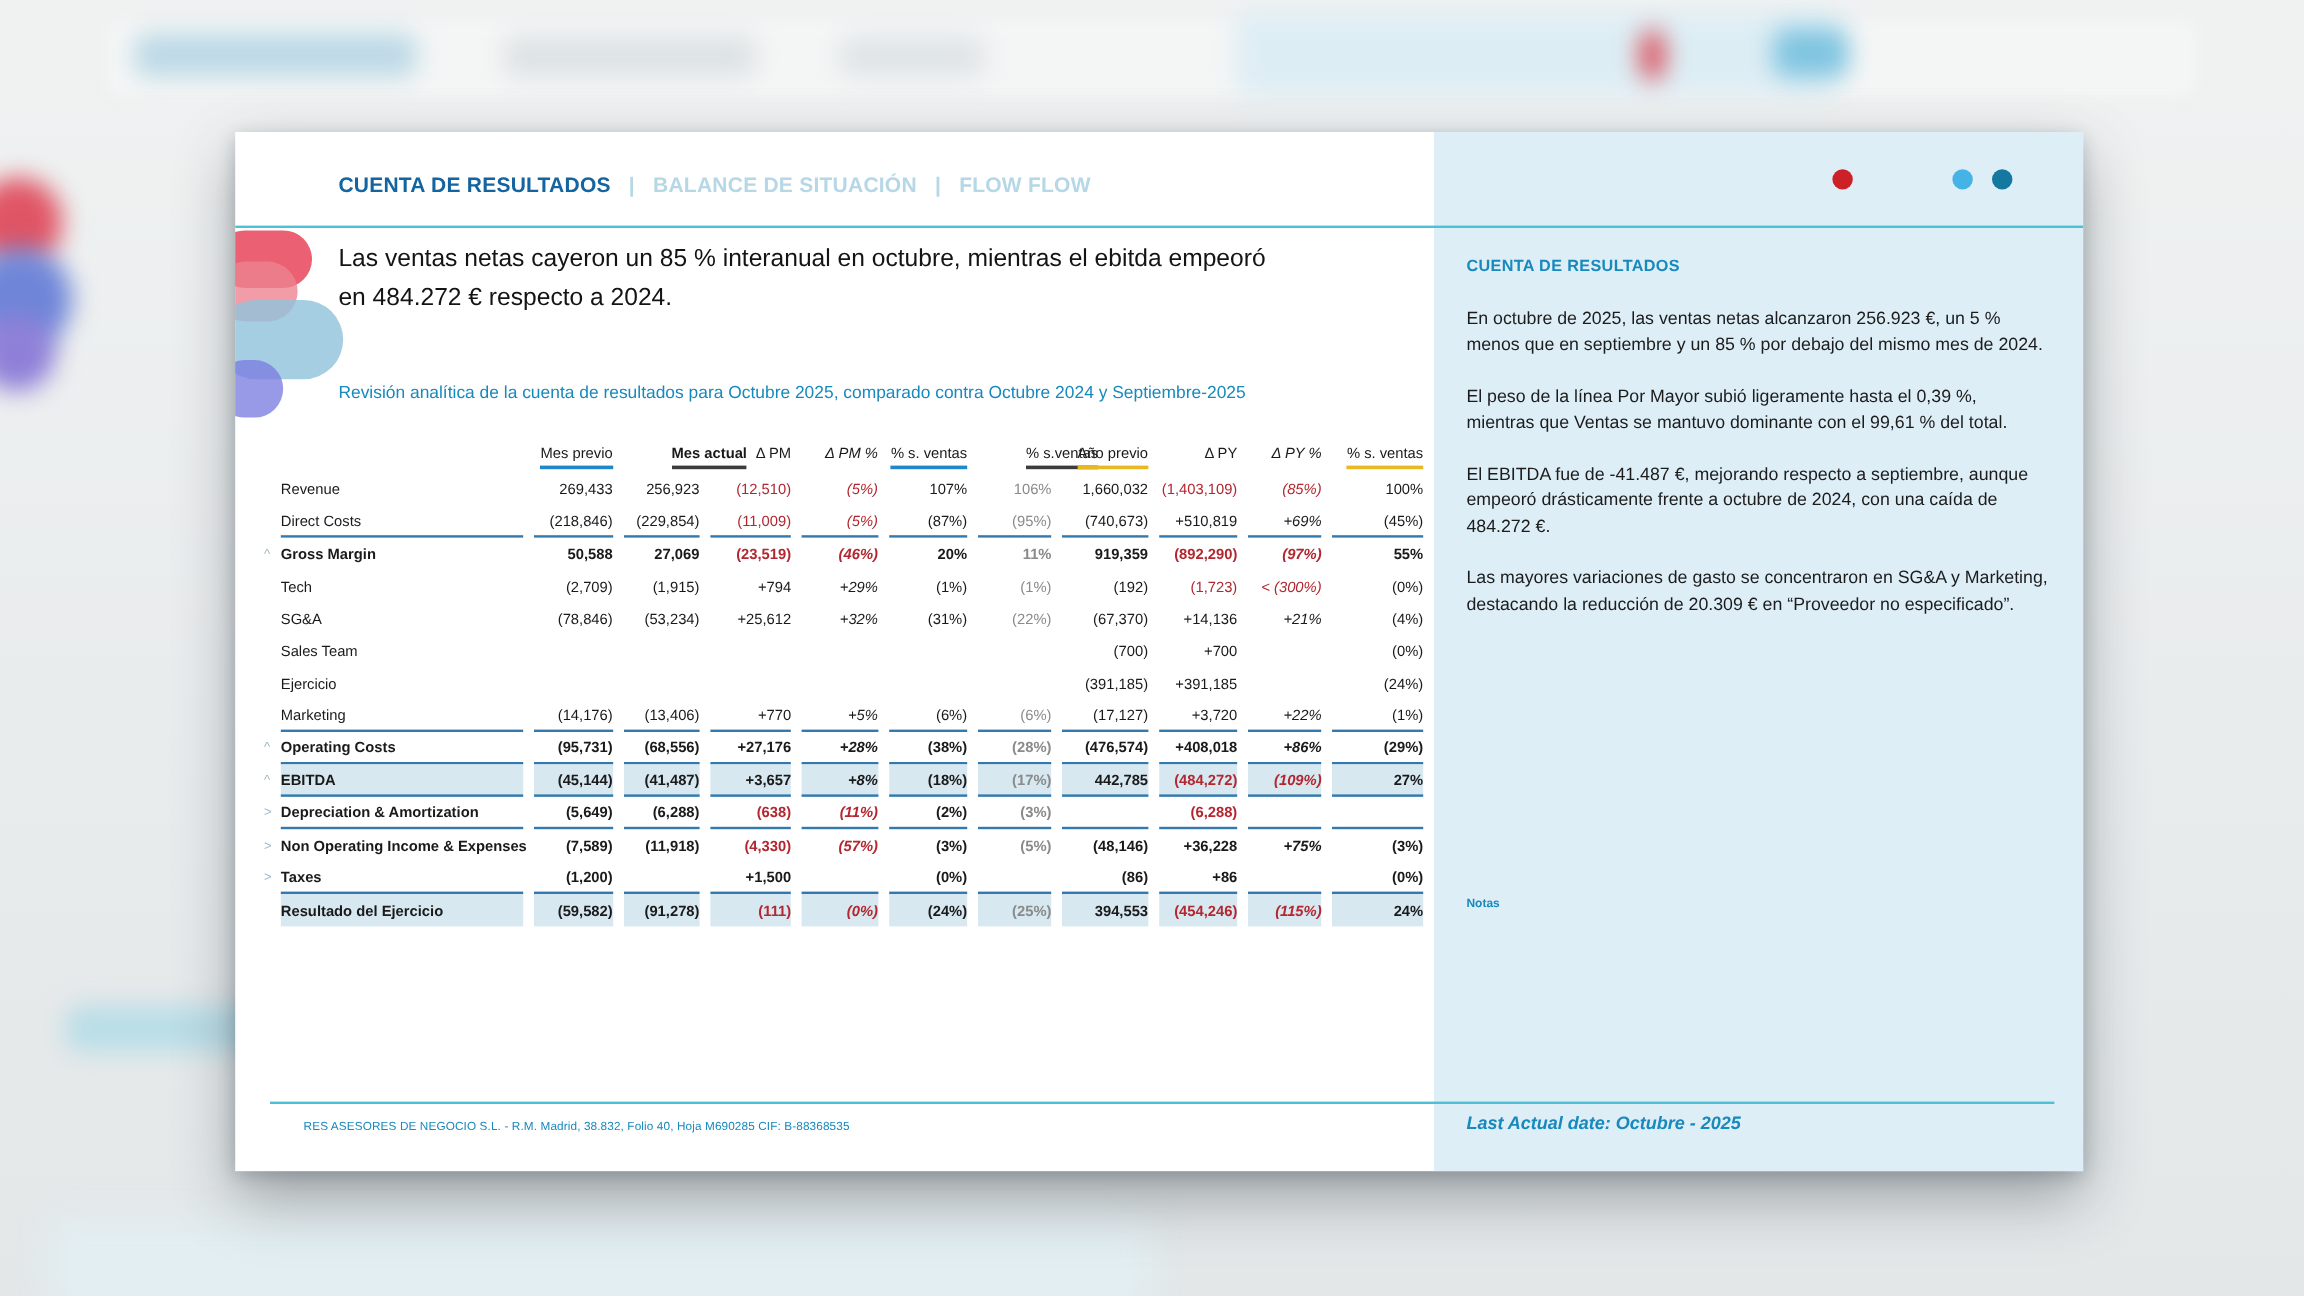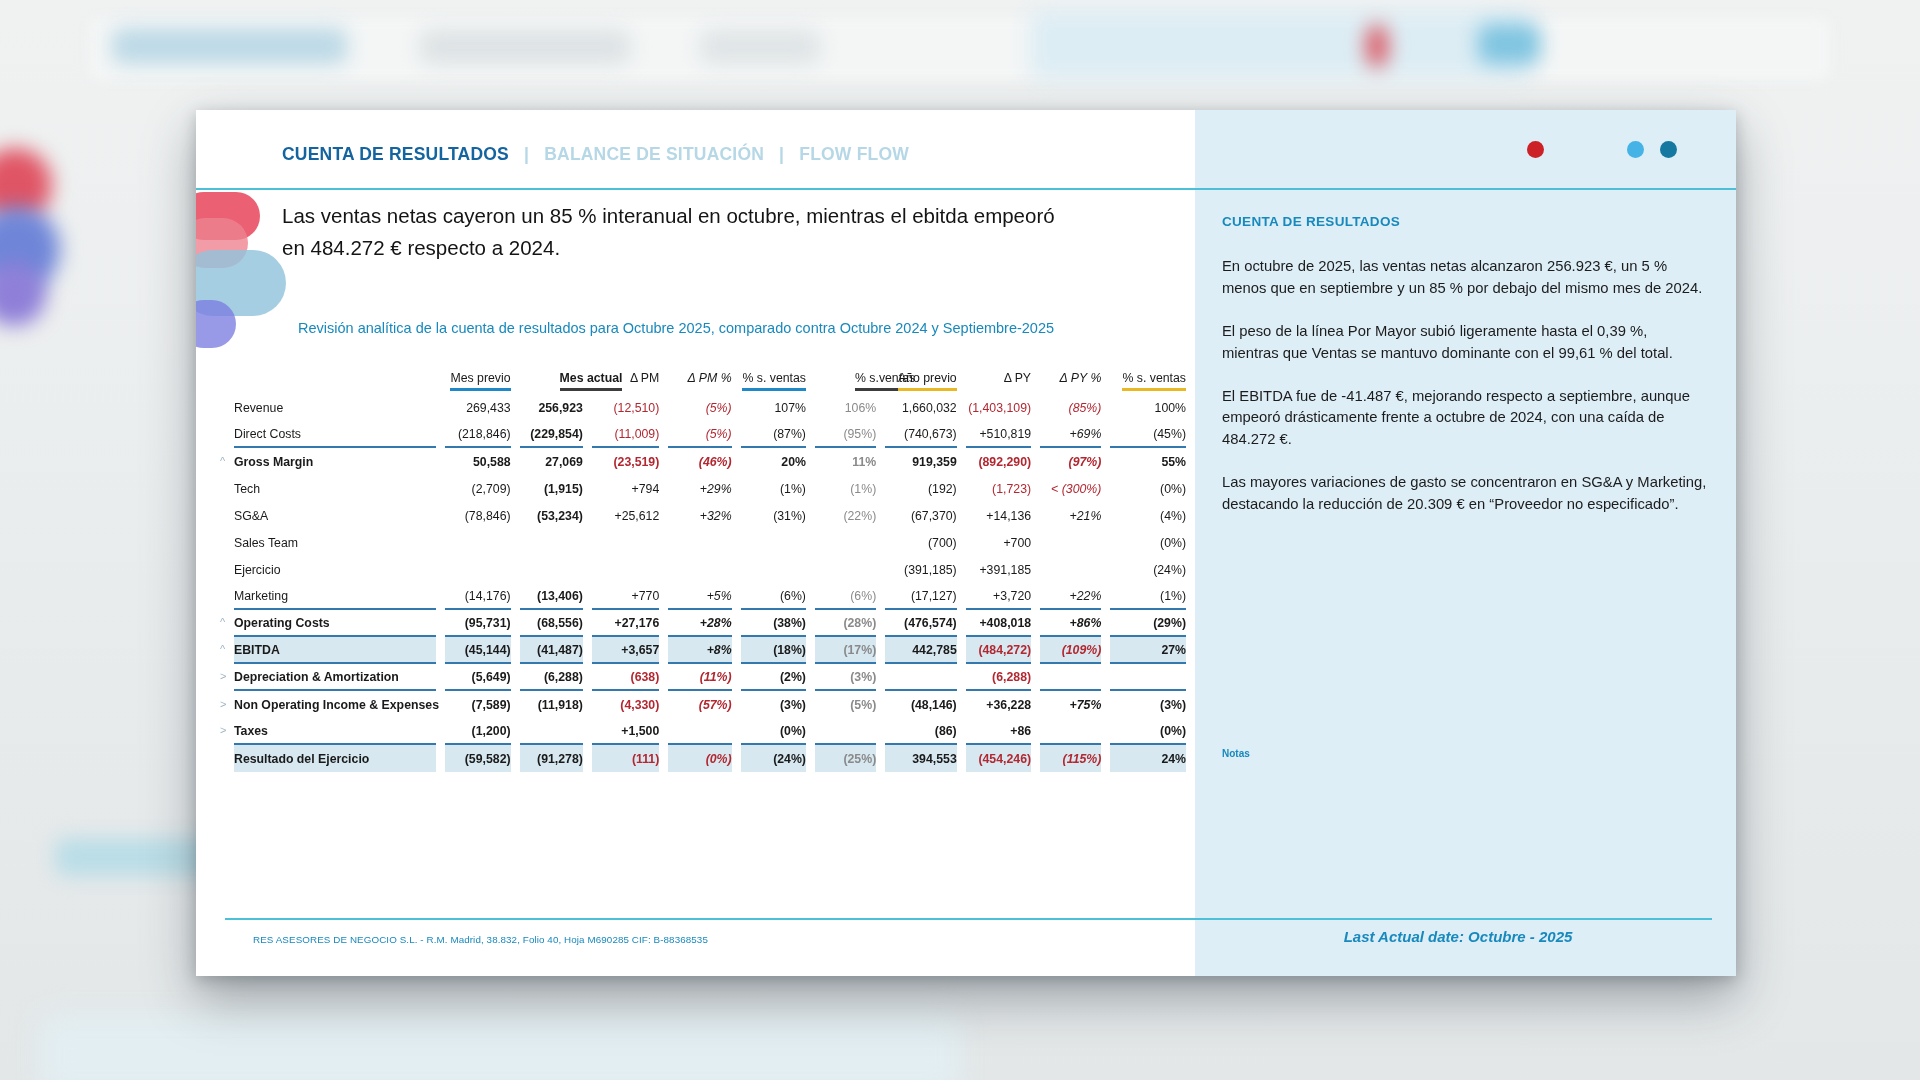--- a/index.html
+++ b/index.html
@@ -45,59 +45,59 @@
   
   .pill { position:absolute; border-radius:40px; }
   .pill-red    { left:-16px; top:82px;  width:80px;  height:48px; background:#e84a60; opacity:.88; }
   .pill-pink   { left:-16px; top:108px; width:68px;  height:50px; background:#ee8391; opacity:.80; }
   .pill-blue   { left:-16px; top:140px; width:106px; height:66px; background:#92c3dc; opacity:.82; }
   .pill-purple { left:-16px; top:190px; width:56px;  height:48px; background:#7b7ee2; opacity:.78; }
 
   .headline { position:absolute; left:86px; top:90px; width:778px;
     font-size:20.5px; line-height:1.55; color:#141414; }
   .subtitle { position:absolute; left:86px; top:210px; width:800px;
-    font-size:14.5px; color:var(--accent-teal);margin-left:16px; }
+    font-size:14.5px; color:var(--accent-teal); }
 
   
   .tbl-wrap { position:absolute; left:29px; top:256px; width:970px; }
   table.fin { width:100%; border-collapse:separate; border-spacing:9px 0; table-layout:fixed; }
   table.fin th, table.fin td { font-size:12.3px; padding:5px 0 5px 0; height:27px;
     white-space:nowrap; overflow:visible; color:#1a1a1a; }
   table.fin th { font-weight:normal; text-align:right; vertical-align:bottom; padding-bottom:3px; }
   table.fin th.lbl, table.fin td.lbl { text-align:left; }
   table.fin td.num { text-align:right; }
   th .hdr { display:inline-block; padding-bottom:3px; border-bottom:3px solid transparent; }
   th .u-blue { border-bottom-color:var(--u-blue); }
   th .u-dark { border-bottom-color:#3c3c3c;margin-left:40px; }
   th .u-gold { border-bottom-color:var(--u-gold); }
   th .h-it { font-style:italic; }
   tr.rule td { border-bottom:2px solid var(--row-rule); }
   tr.hl td { background:var(--row-highlight); }
   tr.b td { font-weight:bold; }
-  td.b { font-weight:bold; }
+  td.b { font-weight:normal; }
   td .neg { color:var(--negative); }
   td .it  { font-style:italic; }
   td .gray{ color:#8a8a8a; }
   .chev { display:inline-block; width:14px; margin-left:-14px; color:#9fb4c4; font-size:11px;
     font-weight:normal; transform:translateY(-1px); }
   td.lbl { padding-left:14px; }
 
   
   .sb-title { position:absolute; left:1026px; top:104px; font-size:13.5px; font-weight:bold;
     color:var(--accent-teal); letter-spacing:.3px; }
   .sb-text { position:absolute; left:1026px; top:146px; width:486px; font-size:14.8px;
     line-height:1.48; color:#1c1c1c; }
   .sb-text p { margin-bottom:21px; }
   .sb-notes { position:absolute; left:1026px; top:638px; font-size:10px; font-weight:bold;
     color:var(--accent-teal); }
 
   
   .footer-rule { position:absolute; left:29px; top:808px; width:1487px; height:1.5px; background:var(--rule-teal); }
   .footer-legal { position:absolute; left:57px; top:824px; font-size:9.8px; color:var(--accent-teal); letter-spacing:.1px; }
-  .last-actual { position:absolute; left:1026px; top:818px; width:472px; text-align:center;
+  .last-actual { position:absolute; left:1026px; top:818px; width:472px; text-align:left;
     font-size:15px; font-style:italic; font-weight:bold; color:var(--accent-teal); }
 </style>
 </head>
 <body>
 
 <div class="stage">
 
   <div class="bg-blob bg-topbar"></div>
   <div class="bg-blob bg-logoblob"></div>
   <div class="bg-blob bg-gray1"></div>

